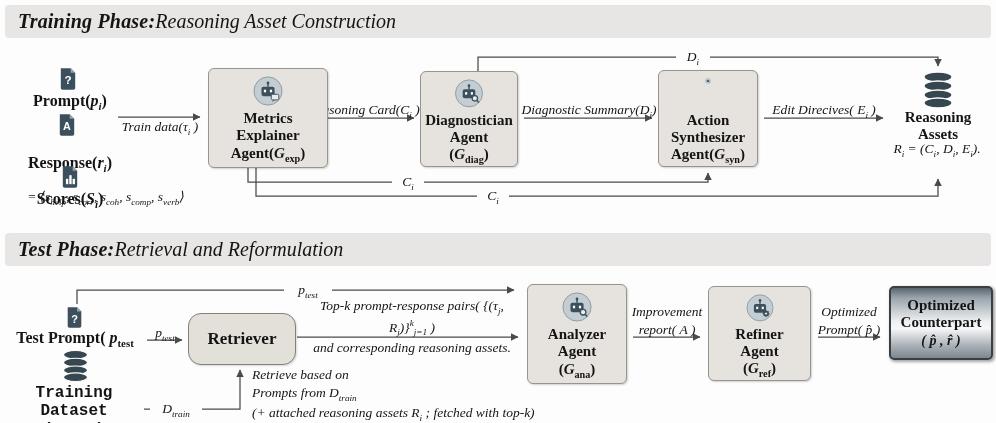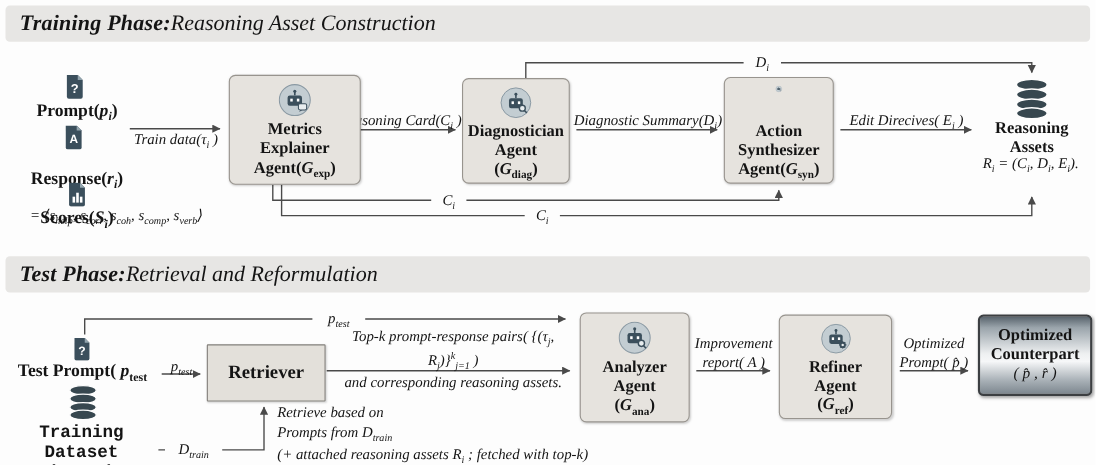--- a/index.html
+++ b/index.html
@@ -8,29 +8,29 @@
   .hdr{position:absolute;left:5px;width:986px;height:33px;background:#e7e6e4;
        border-radius:4px;display:flex;align-items:center;box-sizing:border-box;
        padding-left:13px;font-size:20px;font-style:italic;}
   .hdr b{letter-spacing:.2px;}
   .overlay{position:absolute;left:0;top:0;pointer-events:none;}
   .ln{fill:none;stroke:#4a4a4a;stroke-width:1.25;}
   .node{position:absolute;background:#e6e3de;border:1px solid #98948e;border-radius:6px;
         display:flex;flex-direction:column;align-items:center;box-sizing:border-box;
         padding-top:7px;box-shadow:1px 1px 2px rgba(0,0,0,.18);}
   .node .cap{font-weight:bold;font-size:15px;text-align:center;line-height:1.15;margin-top:4px;}
-  .retr{position:absolute;background:#e3e0da;border:1px solid #84817c;border-radius:1px;
+  .retr{position:absolute;background:#e3e0da;border:1px solid #84817c;border-radius:13px;
         display:flex;align-items:center;justify-content:center;font-weight:bold;font-size:17px;
         box-shadow:1px 1px 2px rgba(0,0,0,.15);}
   .cpart{position:absolute;border:2px solid #3c3f42;border-radius:5px;box-sizing:border-box;
          background:linear-gradient(180deg,#59646d 0%,#9aa4ab 14%,#eef0f1 48%,#f6f7f8 58%,#aab2b8 82%,#7d878f 100%);
          display:flex;flex-direction:column;align-items:center;justify-content:center;
          font-weight:bold;font-size:15px;text-align:center;line-height:1.15;
          box-shadow:1.5px 1.5px 3px rgba(0,0,0,.35);}
-  .cpart .math{font-weight:normal;font-style:italic;font-size:14px;margin-top:1px;}
+  .cpart .math{font-weight:bold;font-style:italic;font-size:14px;margin-top:1px;}
   .inlab{position:absolute;font-weight:bold;font-size:16px;text-align:center;line-height:1.15;}
   .arrlab{position:absolute;font-style:italic;font-size:13.5px;text-align:center;line-height:1.3;}
   .online{position:absolute;font-style:italic;font-size:13.5px;text-align:center;
           background:#fdfdfd;padding:0 4px;}
   .formula{position:absolute;font-style:italic;font-size:13.5px;text-align:center;}
   sub{font-size:68%;}
   sup{font-size:68%;}
 </style>
 </head>
 <body>

